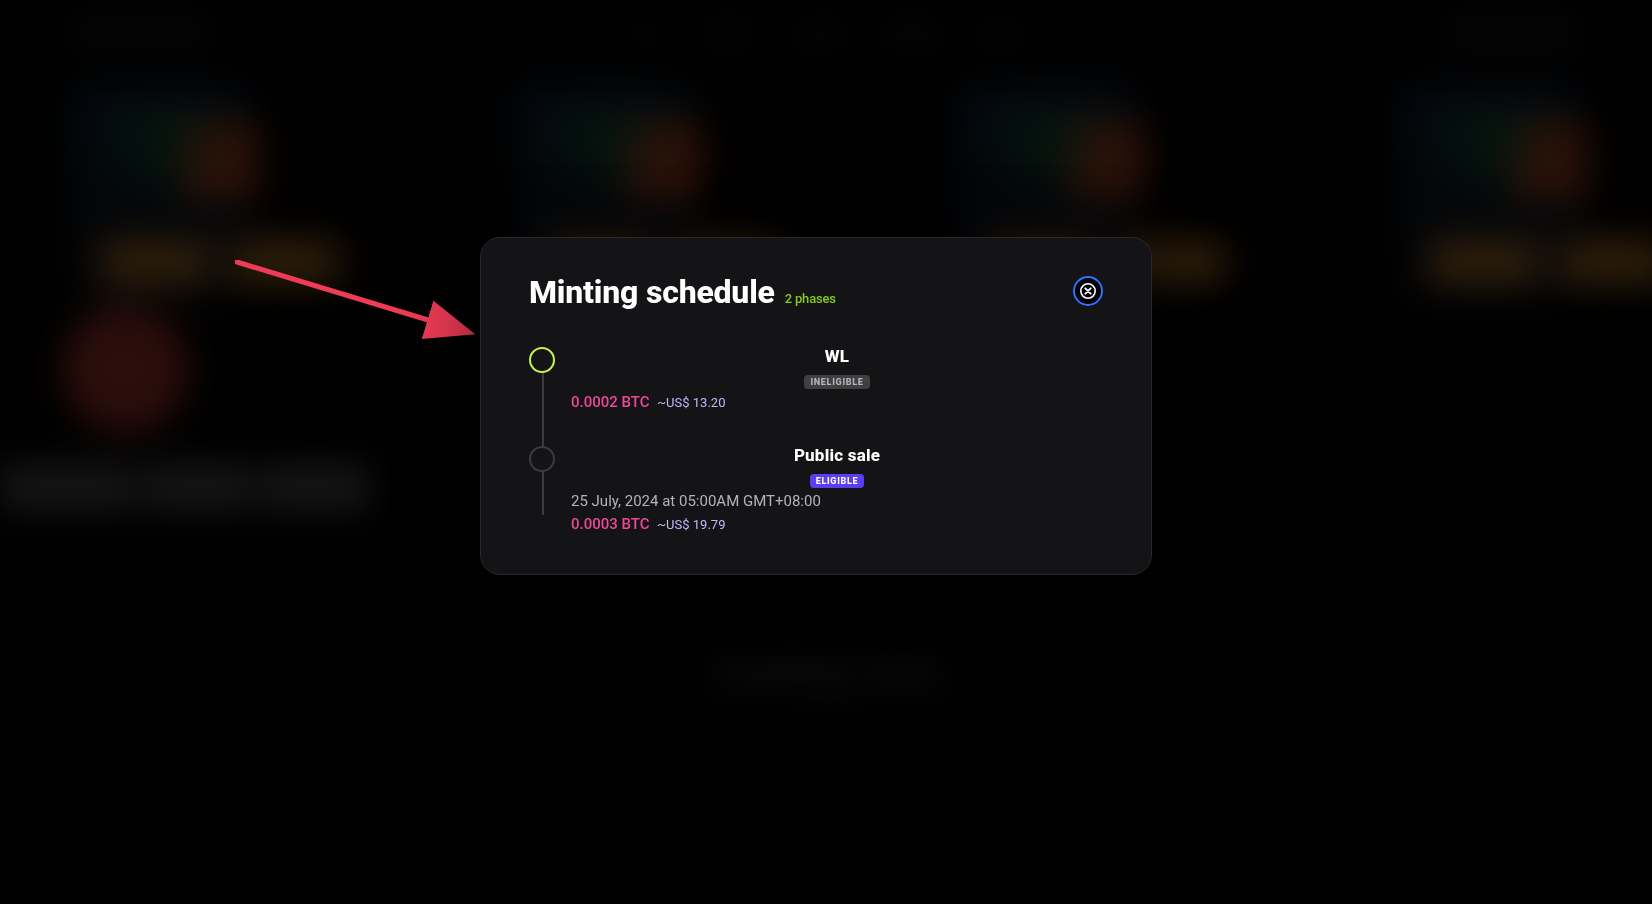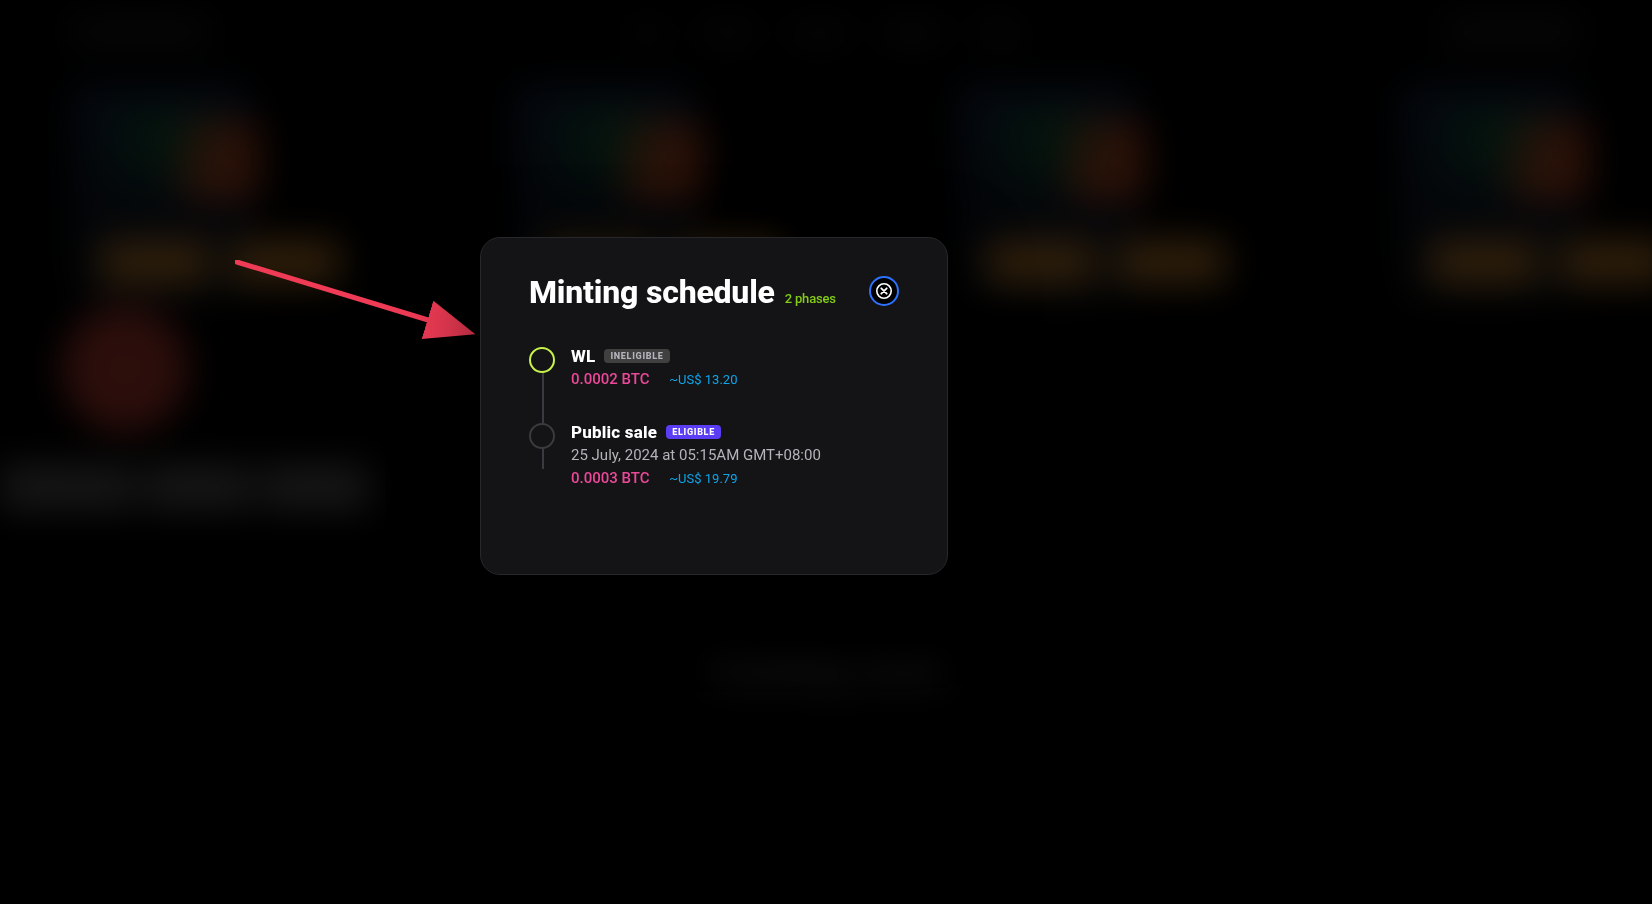--- a/index.html
+++ b/index.html
@@ -47,21 +47,21 @@
 
     
     .scrim{ position:absolute; inset:0; background:rgba(0,0,0,.65); }
 
     
     .annot-arrow{ position:absolute; left:235px; top:260px; pointer-events:none; }
 
     
     .modal{
       position:absolute; left:480px; top:237px;
-      width:468px; min-height:338px;
+      width:672px; min-height:338px;
       padding:38px 48px 36px;
       border-radius:20px;
       background:#141416;
       border:1px solid #27272c;
       box-shadow:0 22px 80px rgba(0,0,0,.6);
     }
     .modal-head{ display:flex; justify-content:space-between; align-items:flex-start;}
     .modal-title{
       font-size:32px; line-height:1; font-weight:800; letter-spacing:-.2px; color:#fff;
       display:flex; align-items:baseline; gap:10px;
@@ -83,33 +83,33 @@
       width:1.5px; background:#3a3a40;
     }
     .phase{ position:relative; padding-left:42px; margin-bottom:34px; }
     .phase:last-child{ margin-bottom:0; }
     .dot{
       position:absolute; left:0; top:1px; width:26px;height:26px;
       border-radius:50%; background:#141416;
       border:2.5px solid #3a3a40; box-sizing:border-box;
     }
     .dot.active{ border-color:#c7f24b; }
-    .phase-head{ display:flex; gap:9px; align-items:center; margin-bottom:4px;}
+    .phase-head{ display:flex; gap:9px; align-items:center; margin-bottom:4px;flex-direction:column;}
     .phase-name{ font-size:17px; font-weight:800; color:#fff; letter-spacing:.2px;}
     .chip{
       font-size:9px; font-weight:800; letter-spacing:.7px;
       padding:3px 6px 2px; border-radius:4px; text-transform:uppercase;
       line-height:1;
     }
     .chip-grey{ background:#404040; color:#b5b5bd;}
     .chip-violet{ background:#5b3df6; color:#fff;}
     .phase-date{ font-size:15px; color:#b3b3bb; margin-bottom:5px;}
     .phase-price{ font-size:15px; }
     .price-main{ color:#ec4899; font-weight:500;}
-    .price-usd{ color:#0ea5e9; font-size:13px; margin-left:16px;}
+    .price-usd{ color:#c4b5fd; font-size:13px; margin-left:4px;}
   </style>
 </head>
 <body>
 
 <div class="backdrop">
   <div class="bd-header">
     <div class="bd-logo"></div>
     <div class="bd-nav">
       <span>Live</span>
       <span>Create</span>
@@ -194,20 +194,20 @@
       <span class="price-main">0.0002 BTC</span>
       <span class="price-usd">~US$ 13.20</span>
     </div>
       </div>
       <div class="phase">
     <span class="dot "></span>
     <div class="phase-head">
       <span class="phase-name">Public sale</span>
       <span class="chip chip-violet">ELIGIBLE</span>
     </div>
-    <div class="phase-date">25 July, 2024 at 05:15AM GMT+08:00</div>
+    <div class="phase-date">25 July, 2024 at 05:00AM GMT+08:00</div>
     <div class="phase-price">
       <span class="price-main">0.0003 BTC</span>
       <span class="price-usd">~US$ 19.79</span>
     </div>
       </div>
     </div>
 </div>
 
 </body></html>

